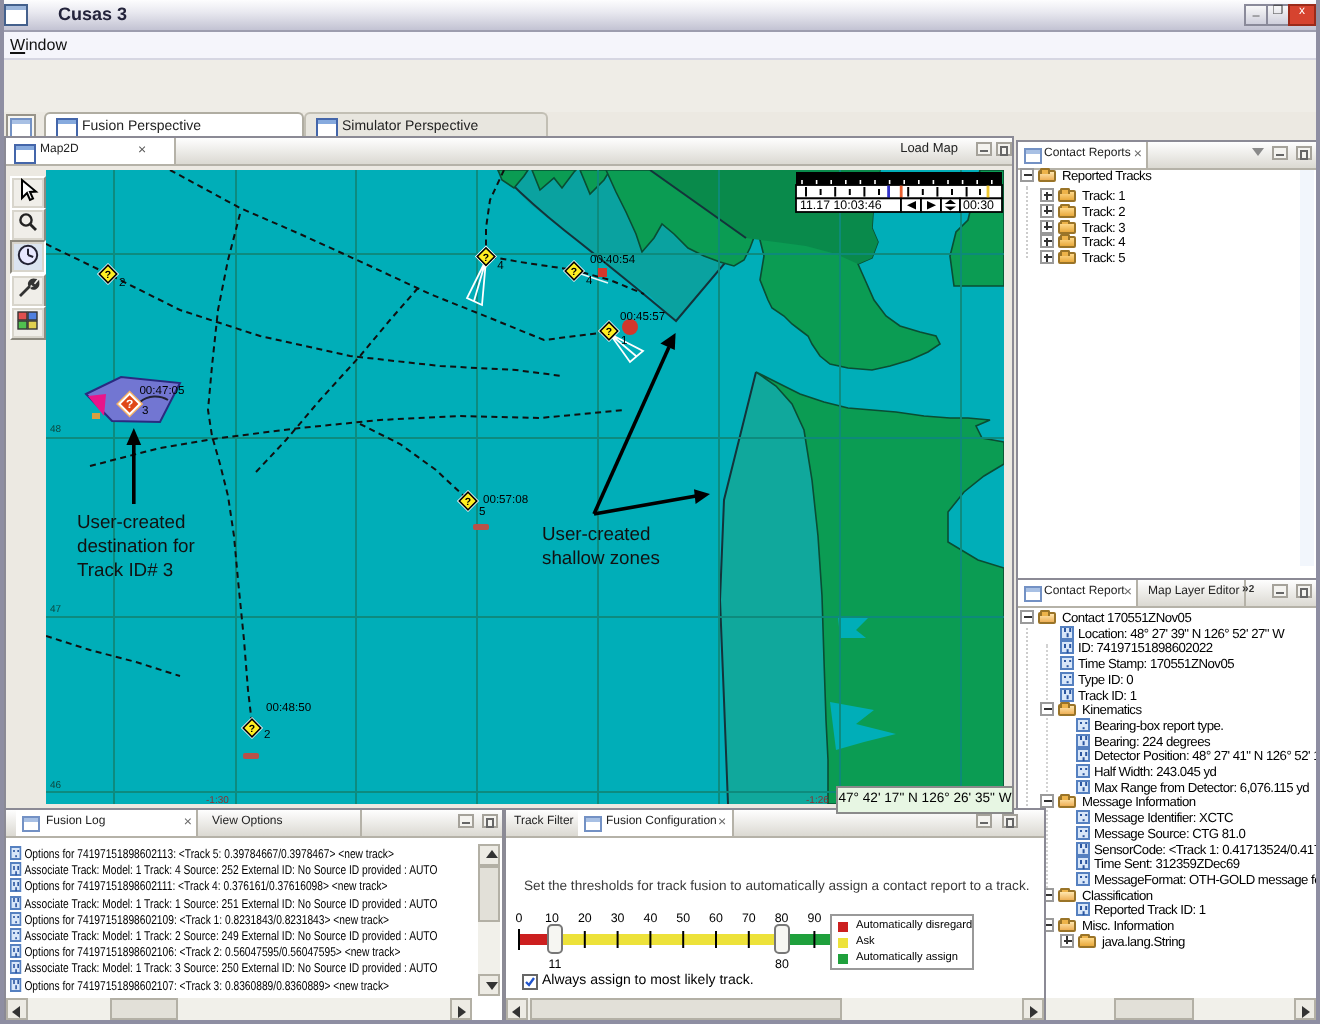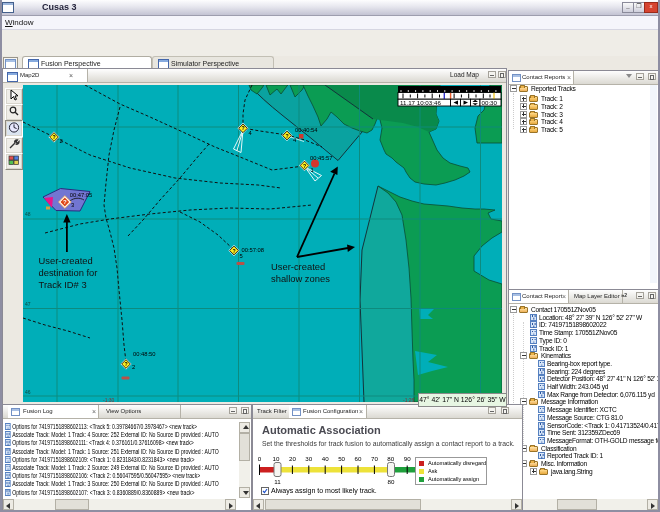--- a/index.html
+++ b/index.html
@@ -5,21 +5,21 @@
   html,body{margin:0;padding:0;}
   body{width:660px;height:512px;position:relative;overflow:hidden;
        font-family:"Liberation Sans",sans-serif;background:#ece9e2;}
   .abs{position:absolute;}
   
   #titlebar{left:0;top:0;width:660px;height:15px;
     background:linear-gradient(#fdfdfe 0%,#e9e9f0 40%,#c3c3d3 100%);
     border-bottom:1px solid #9d9dae;}
   #title-ico{left:2px;top:2px;width:10px;height:9px;background:#fff;
     border:1px solid #44608c;box-shadow:inset 0 2px 0 #9cb6dc;}
-  #title-txt{left:42px;top:2px;font-size:9px;font-weight:bold;color:#23233b;}
+  #title-txt{left:29px;top:2px;font-size:9px;font-weight:bold;color:#23233b;}
   .winbtn{top:2px;width:10px;height:9px;border:1px solid #8a8a9a;
     background:linear-gradient(#f8f8f8,#cfcfdc);font-size:6px;line-height:7px;text-align:center;color:#444;}
   #menubar{left:0;top:16px;width:660px;height:13px;background:#f5f5fb;border-bottom:1px solid #d6d6e2;}
   #menu-window{left:5px;top:18px;font-size:8px;color:#111;}
   #toolrow{left:0;top:30px;width:660px;height:26px;background:#efede7;}
   
   #perspbar{left:0;top:56px;width:660px;height:14px;}
   .ptab{top:56px;height:14px;border:1px solid #b0ada2;border-bottom:none;
     border-radius:3px 3px 0 0;font-size:7px;color:#222;line-height:14px;}
   
@@ -463,21 +463,20 @@
       <span class="wico"></span>
       <span style="position:absolute;left:14px;">Fusion Configuration</span>
       <span class="xico" style="left:70px;">×</span>
     </div>
     <div class="minmax" style="right:26px;top:2px;">
       <div style="margin:3px 1px 0 1px;border-top:1px solid #666;"></div>
     </div>
     <div class="minmax" style="right:13px;top:2px;">
       <div style="margin:1px;height:3px;border:1px solid #666;border-top-width:1.5px;"></div>
     </div>
-    <div class="abs" style="left:9px;top:19px;font-size:11px;font-weight:bold;color:#4a4a52;">Automatic Association</div>
     <div class="abs" style="left:9px;top:35px;font-size:6.8px;color:#3c3c3c;">Set the thresholds for track fusion to automatically assign a contact report to a track.</div>
 
     <div class="abs" id="slider" style="left:0;top:0;width:0;height:0;"></div>
     <svg class="abs" style="left:4px;top:48px;" width="180" height="36" viewBox="0 0 180 36">
       <g font-family="Liberation Sans,sans-serif" font-size="6.2px" fill="#000">
         <text x="2.5" y="8" text-anchor="middle">0</text>
         <text x="19" y="8" text-anchor="middle">10</text>
         <text x="35.4" y="8" text-anchor="middle">20</text>
         <text x="51.8" y="8" text-anchor="middle">30</text>
         <text x="68.2" y="8" text-anchor="middle">40</text>

